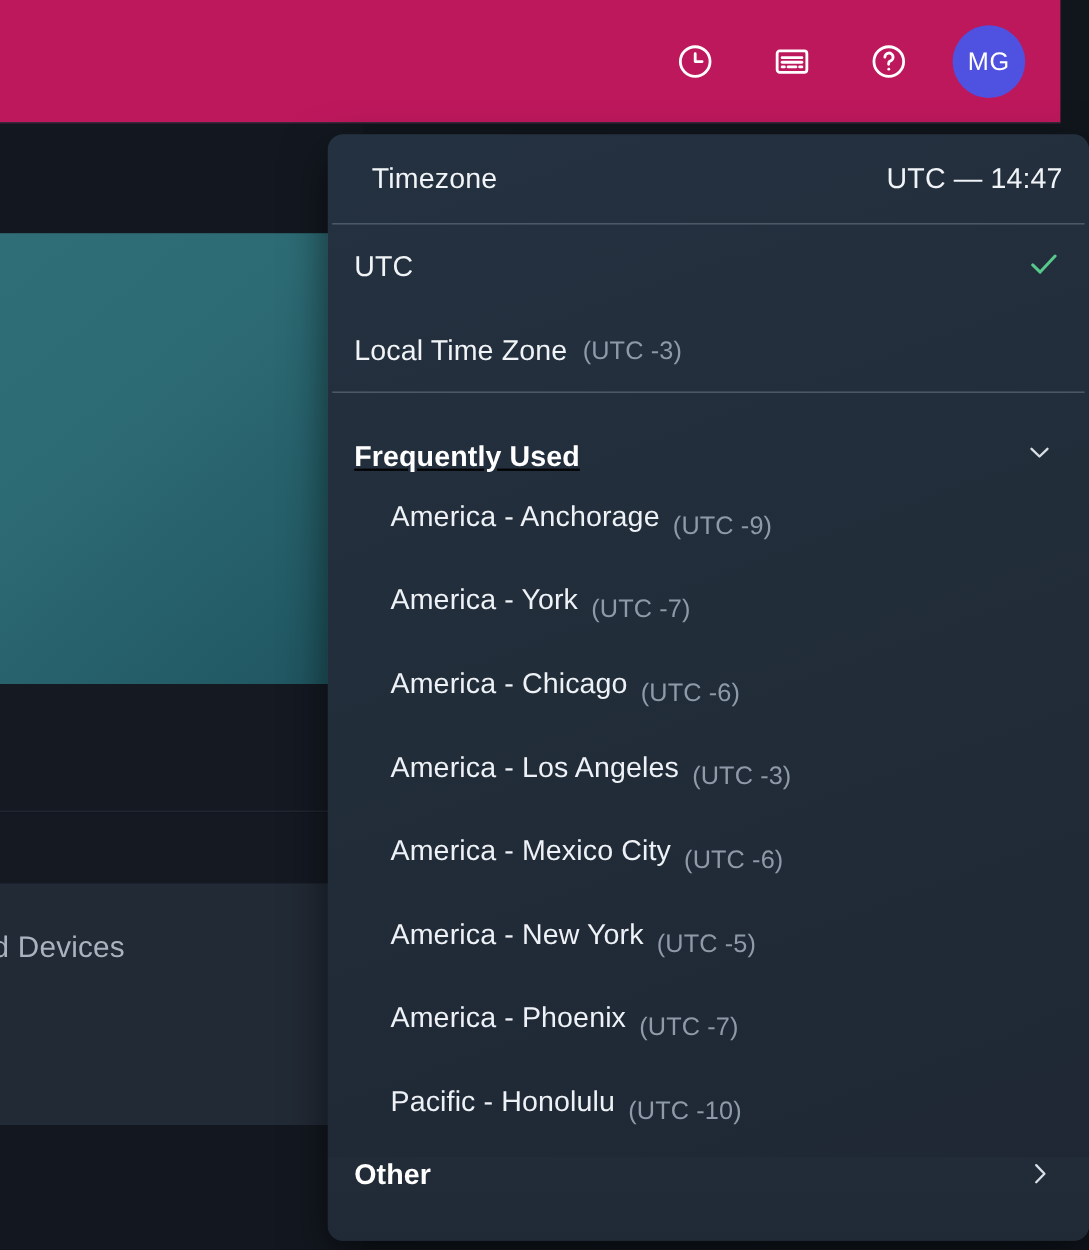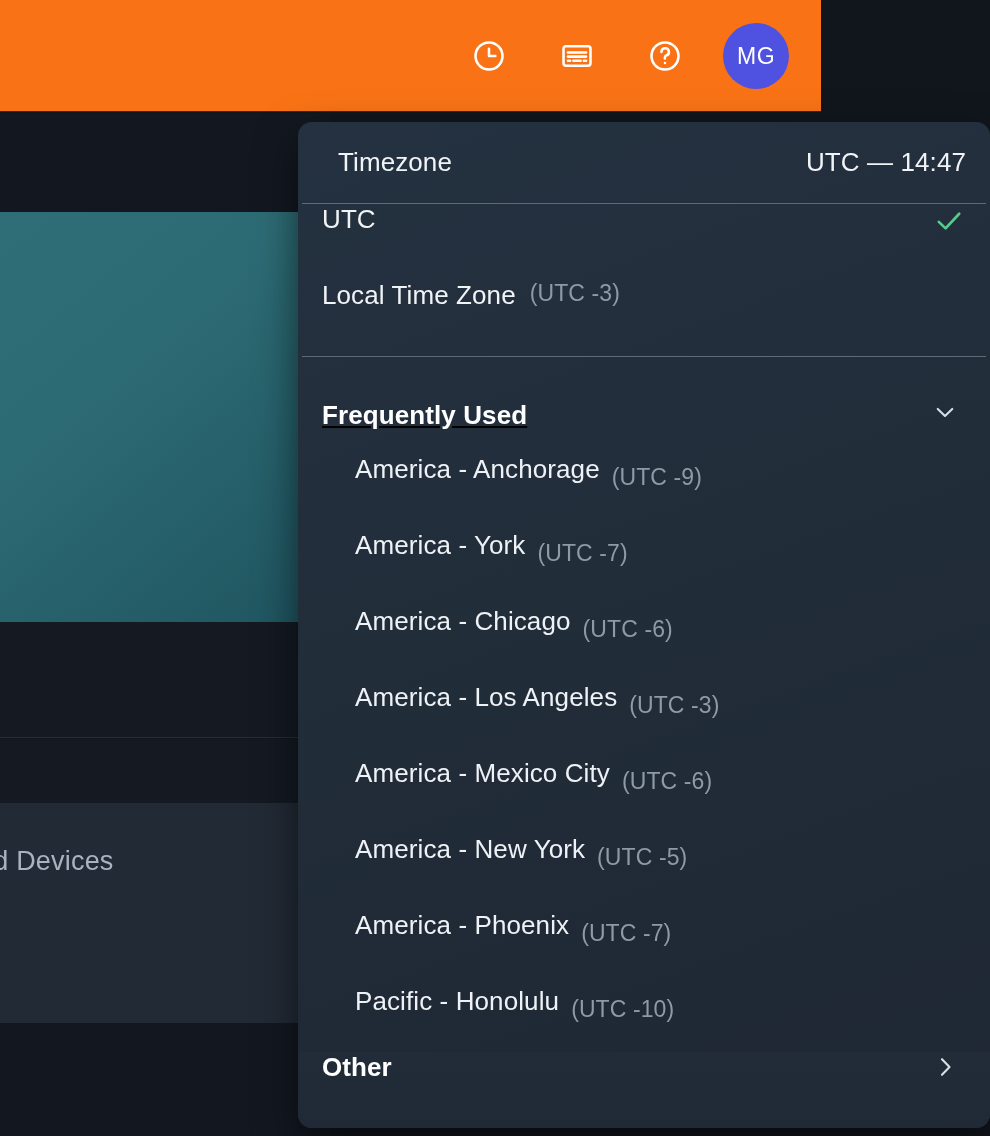--- a/index.html
+++ b/index.html
@@ -19,22 +19,22 @@
     height: 1136px;
     background: #11161d;
   }
 
   
   .bg-layer { position: absolute; inset: 0; }
 
   .topbar {
     position: absolute;
     left: 0; top: 0;
-    width: 821px; height: 112px;
-    background: #f97316;
+    width: 964px; height: 112px;
+    background: #be185d;
     border-bottom: 1px solid #272e38;
   }
 
   .topbar-actions {
     position: absolute;
     right: 24px; top: 0;
     height: 112px;
     display: flex;
     align-items: center;
     gap: 0px;
@@ -145,20 +145,21 @@
 
   .tz-divider {
     height: 1px;
     background: #5d6a78;
     margin: 0 4px;
   }
 
   .tz-row {
     height: 76px;
     display: flex;
+    align-items: center;
     padding: 0 24px;
   }
   .tz-row-label {
     font-size: 26px;
     color: #f1f4f7;
     letter-spacing: 0.1px;
   }
   .tz-row-offset {
     font-size: 23px;
     color: #8e9aa8;

